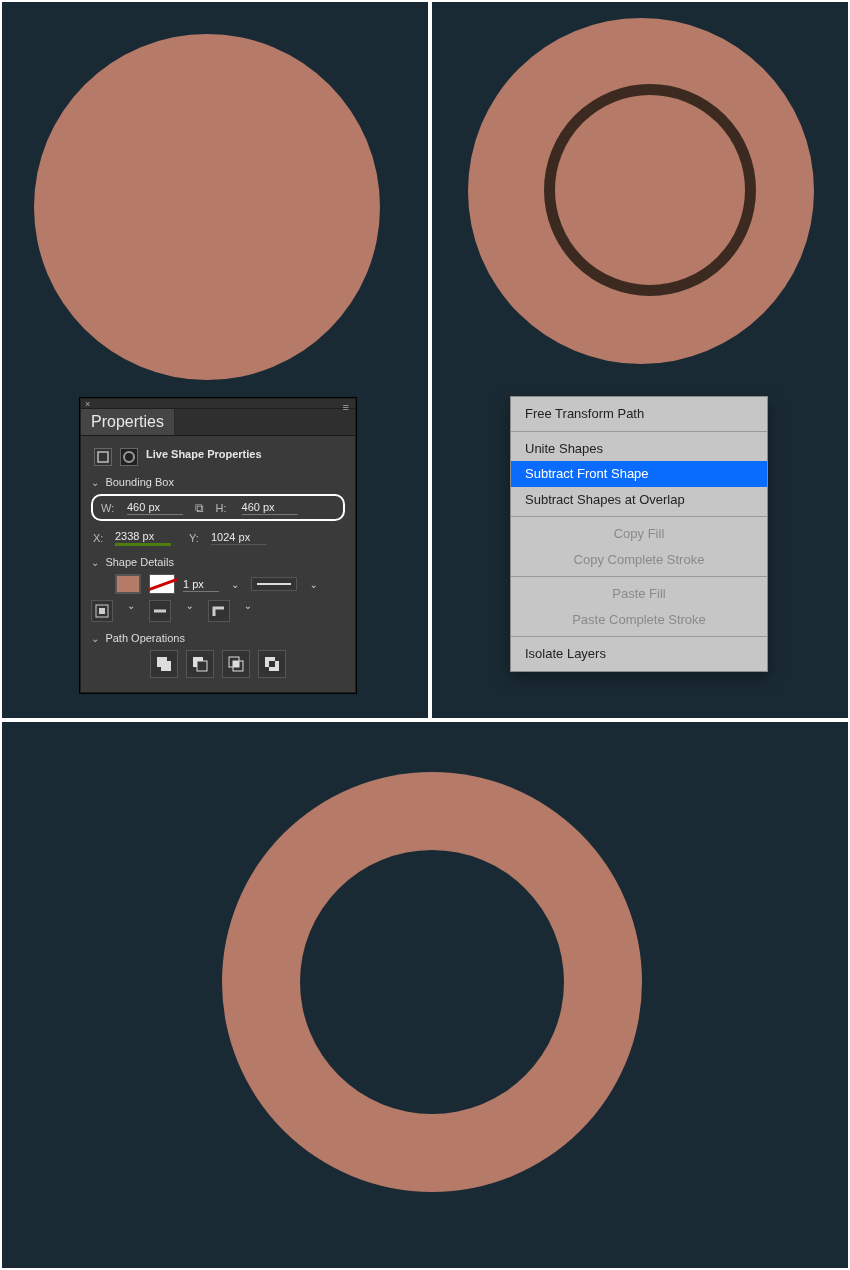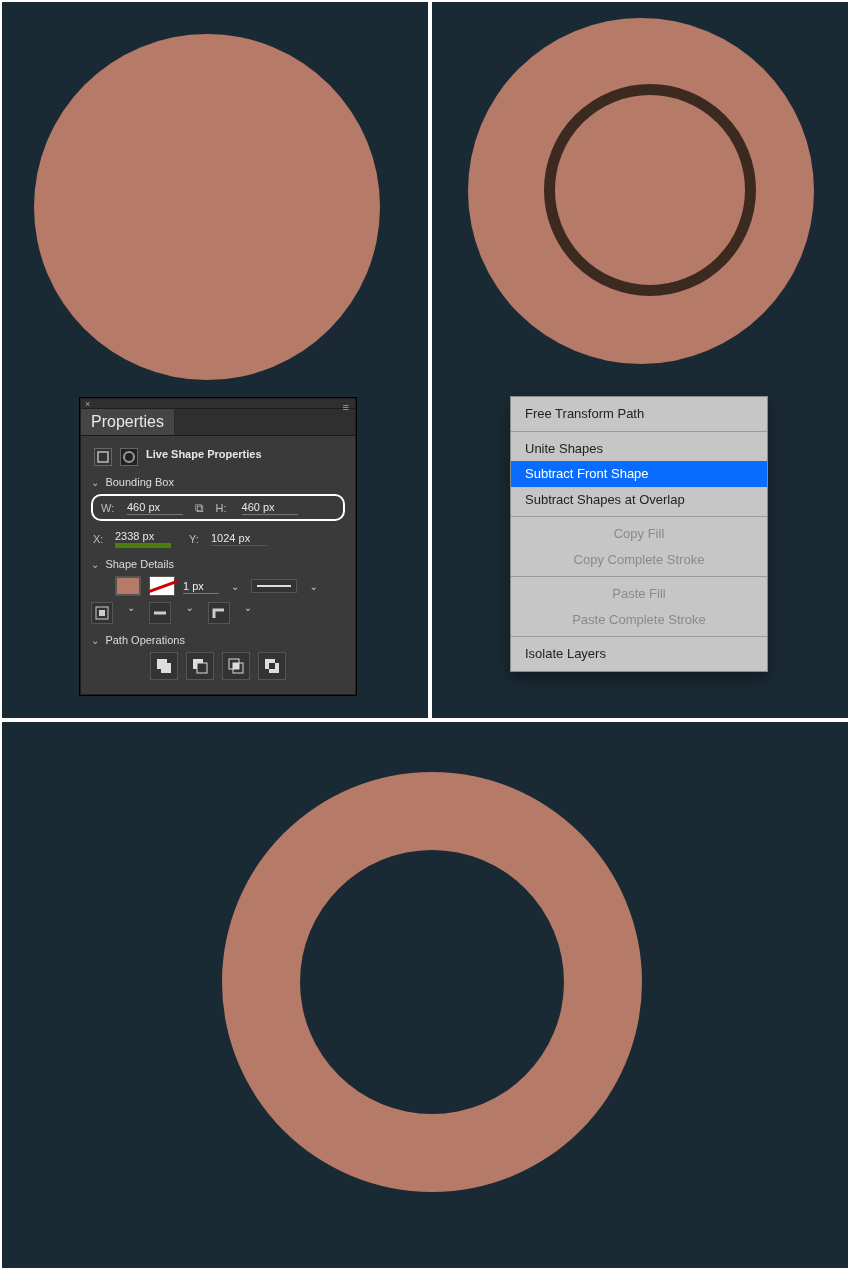--- a/index.html
+++ b/index.html
@@ -183,21 +183,21 @@
           <span class="lbl">W:</span>
           <span class="val">460 px</span>
           <span class="link-ico">⧉</span>
           <span class="lbl">H:</span>
           <span class="val">460 px</span>
         </div>
 
         <div class="xy-row">
           <div class="xy">
             <span class="lbl">X:</span>
-            <span class="val" style="border-bottom:5px solid #4d7c0f;">2338 px</span>
+            <span class="val" style="border-bottom:3px solid #4d7c0f;">2338 px</span>
           </div>
           <div class="xy">
             <span class="lbl">Y:</span>
             <span class="val" style="border-bottom:1px solid #555;">1024 px</span>
           </div>
         </div>
 
         <div class="subhead">
           <span class="chev">⌄</span>
           <span>Shape Details</span>

